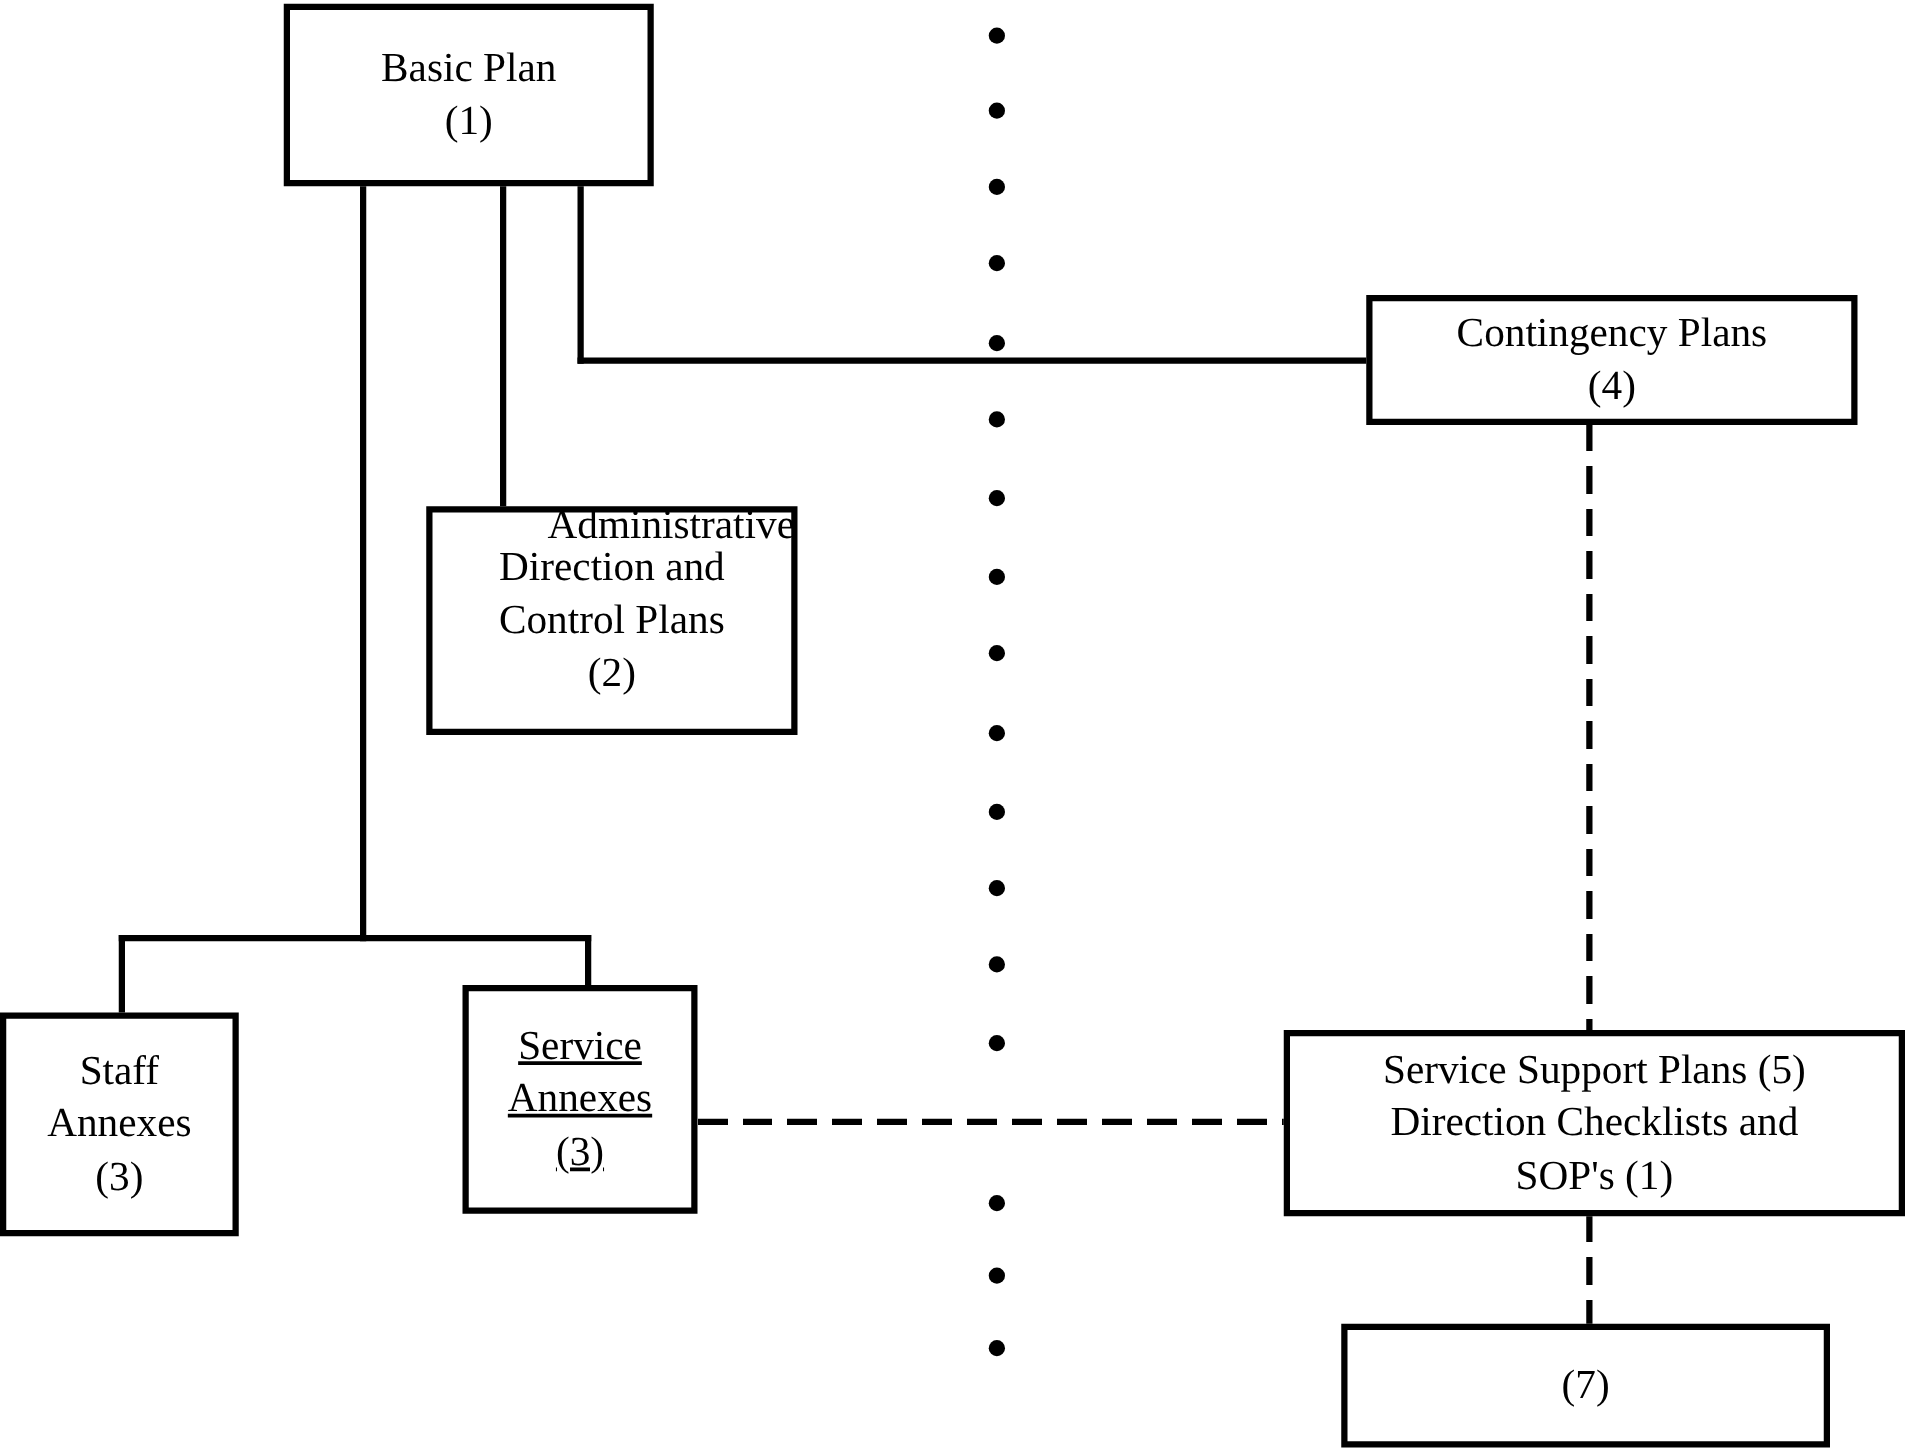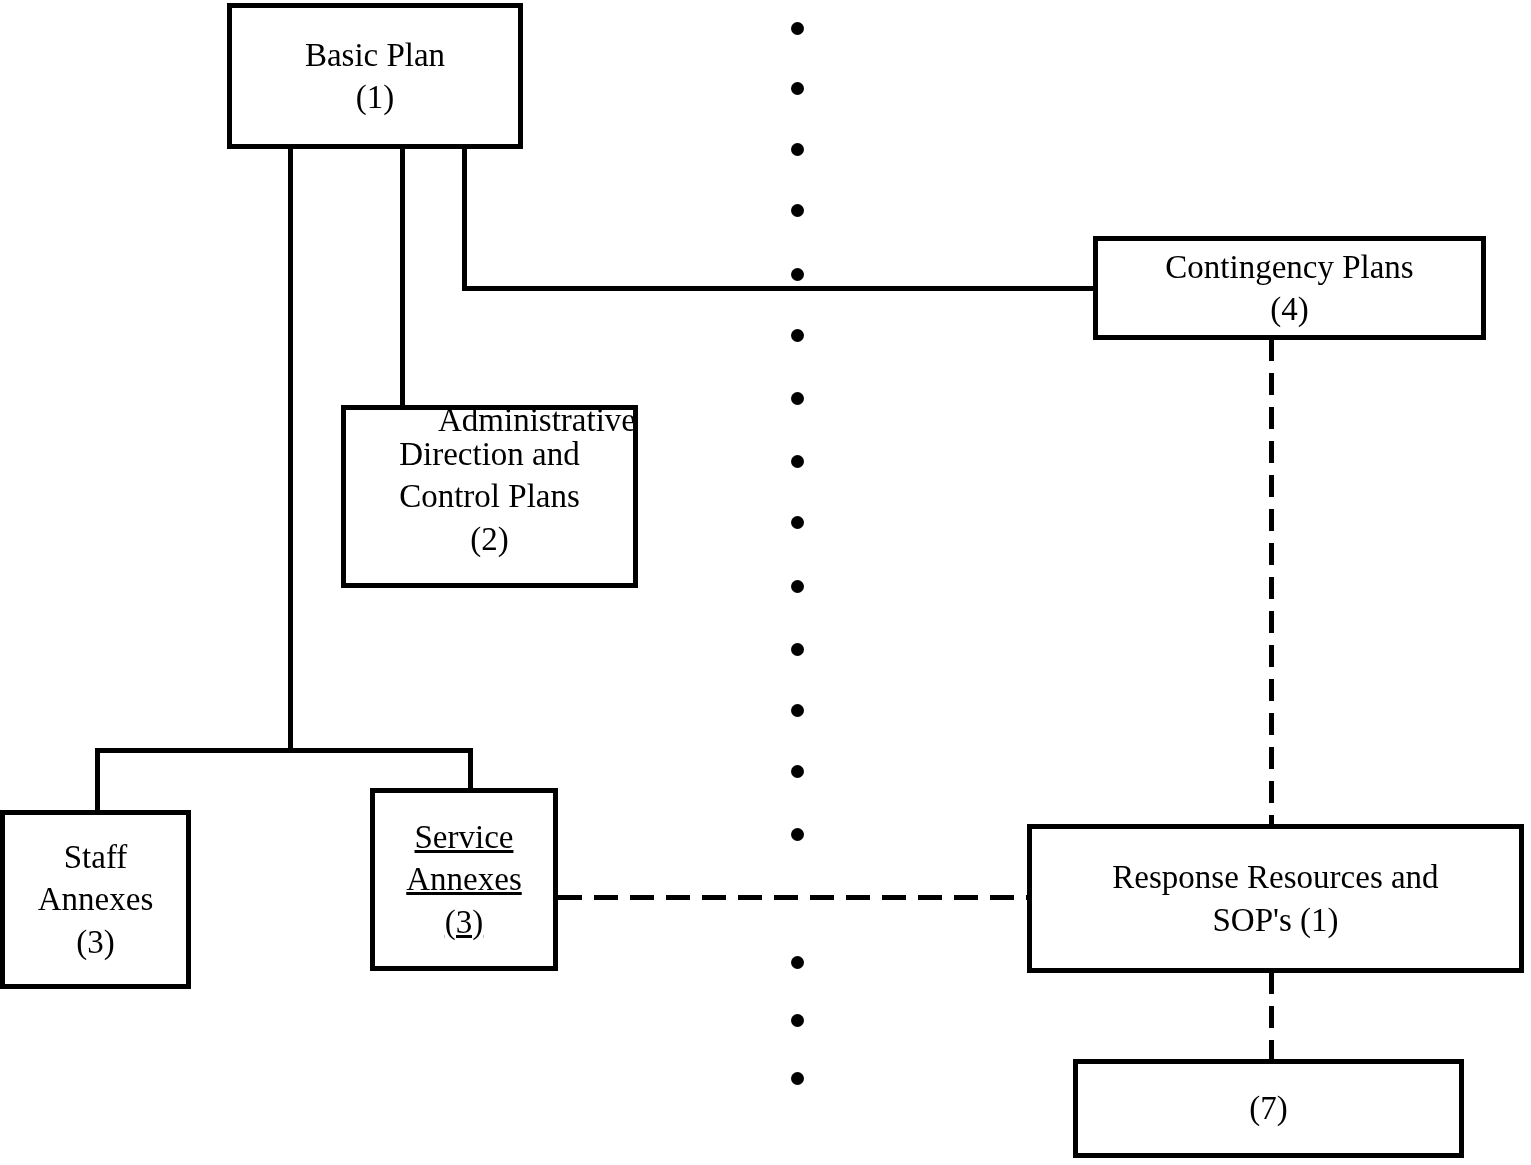--- a/index.html
+++ b/index.html
@@ -149,21 +149,22 @@
     <span class="line">Annexes</span>
     <span class="line">(3)</span>
   </div>
 
   <div class="node" style="left:1093px; top:236px; width:393px; height:104px;">
     <span class="line">Contingency Plans</span>
     <span class="line">(4)</span>
   </div>
 
   <div class="node" style="left:1027px; top:824px; width:497px; height:149px;">
-    <span class="line">Response Resources and</span>
+    <span class="line">Service Support Plans (5)</span>
+    <span class="line">Direction Checklists and</span>
     <span class="line">SOP's (1)</span>
   </div>
 
   <div class="node" style="left:1073px; top:1059px; width:391px; height:99px;">
     <span class="line">(7)</span>
   </div>
 
   <div class="free-label" style="left:438px; top:360px;margin-top:44px;">Administrative</div>
 
 </div>

